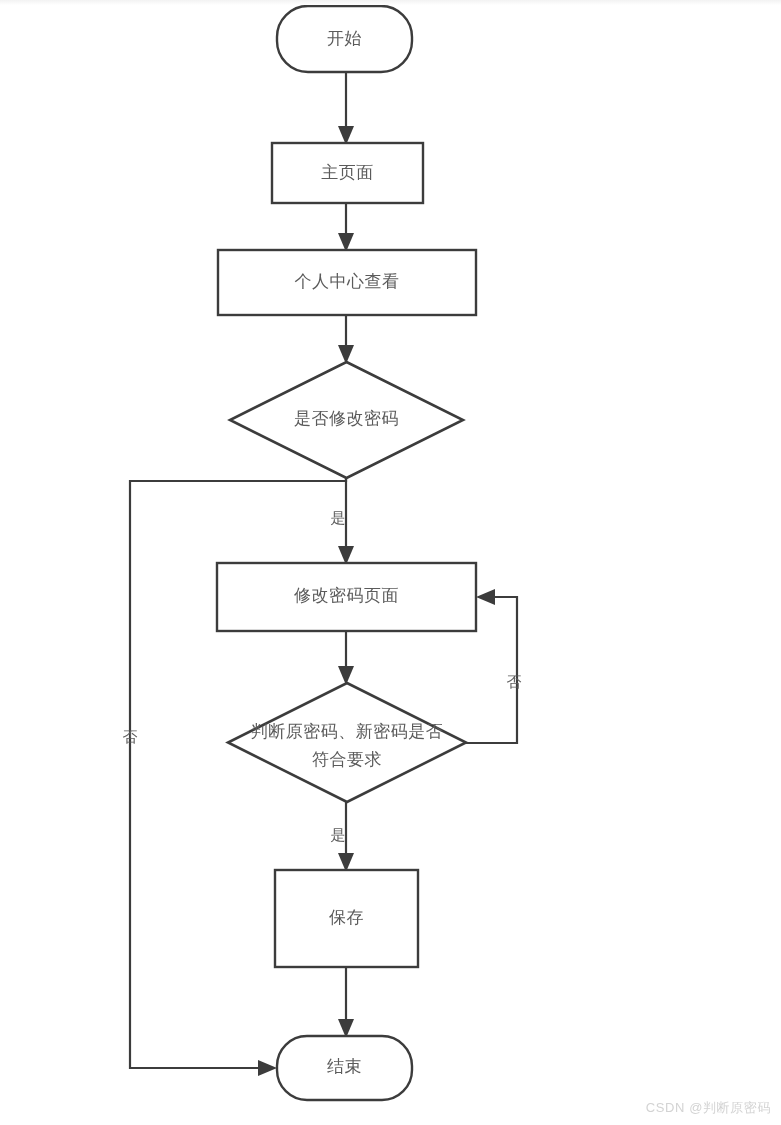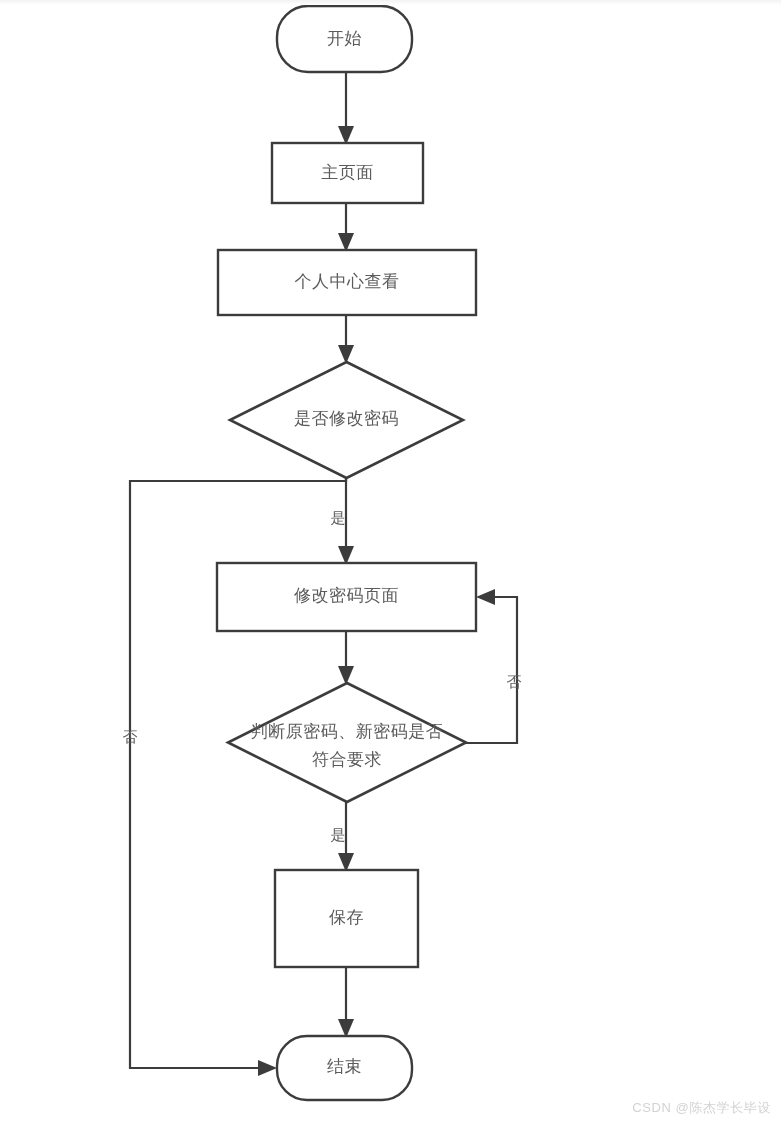--- a/index.html
+++ b/index.html
@@ -176,14 +176,14 @@
       <text class="node-label" x="346.5" y="919">保存</text>
     </g>
 
     <g>
       <rect class="node-shape terminator" x="277" y="1036" width="135" height="64" rx="30" ry="30"></rect>
       <text class="node-label" x="344.5" y="1068">结束</text>
     </g>
 
   </svg>
 
-  <div class="watermark">CSDN @陈杰学长毕设</div>
+  <div class="watermark">CSDN @判断原密码</div>
 </div>
 
 </body></html>

